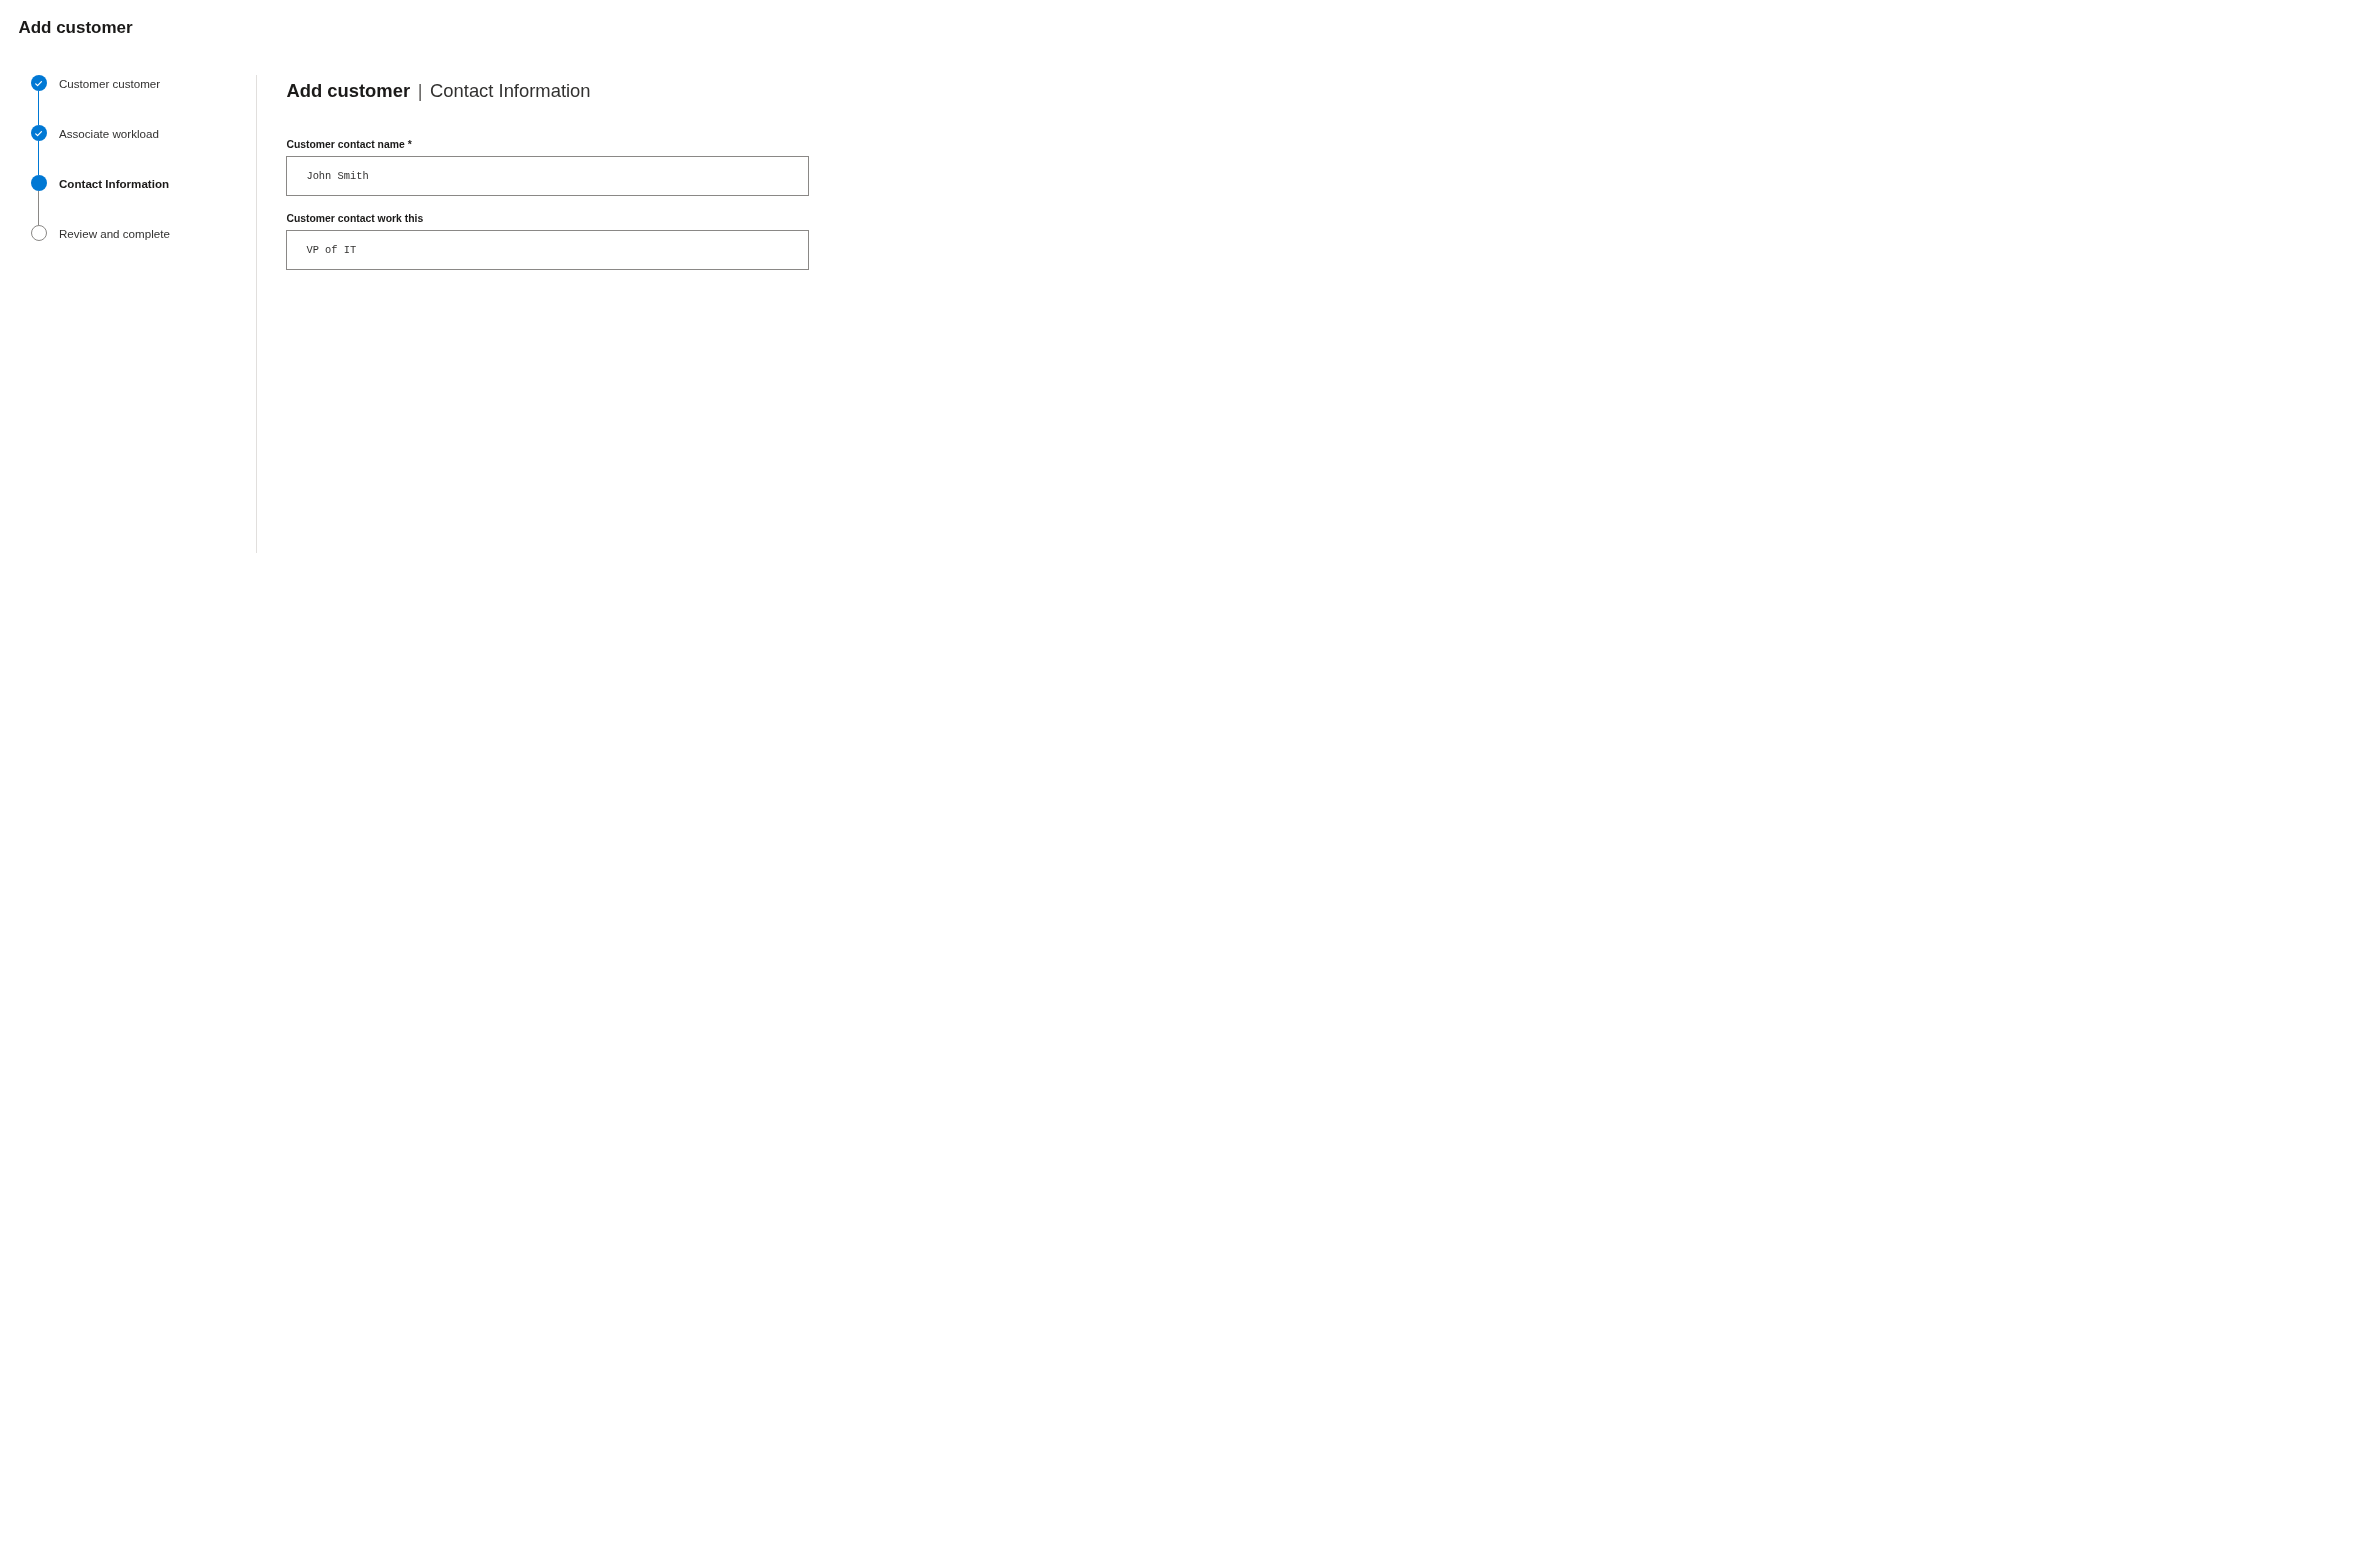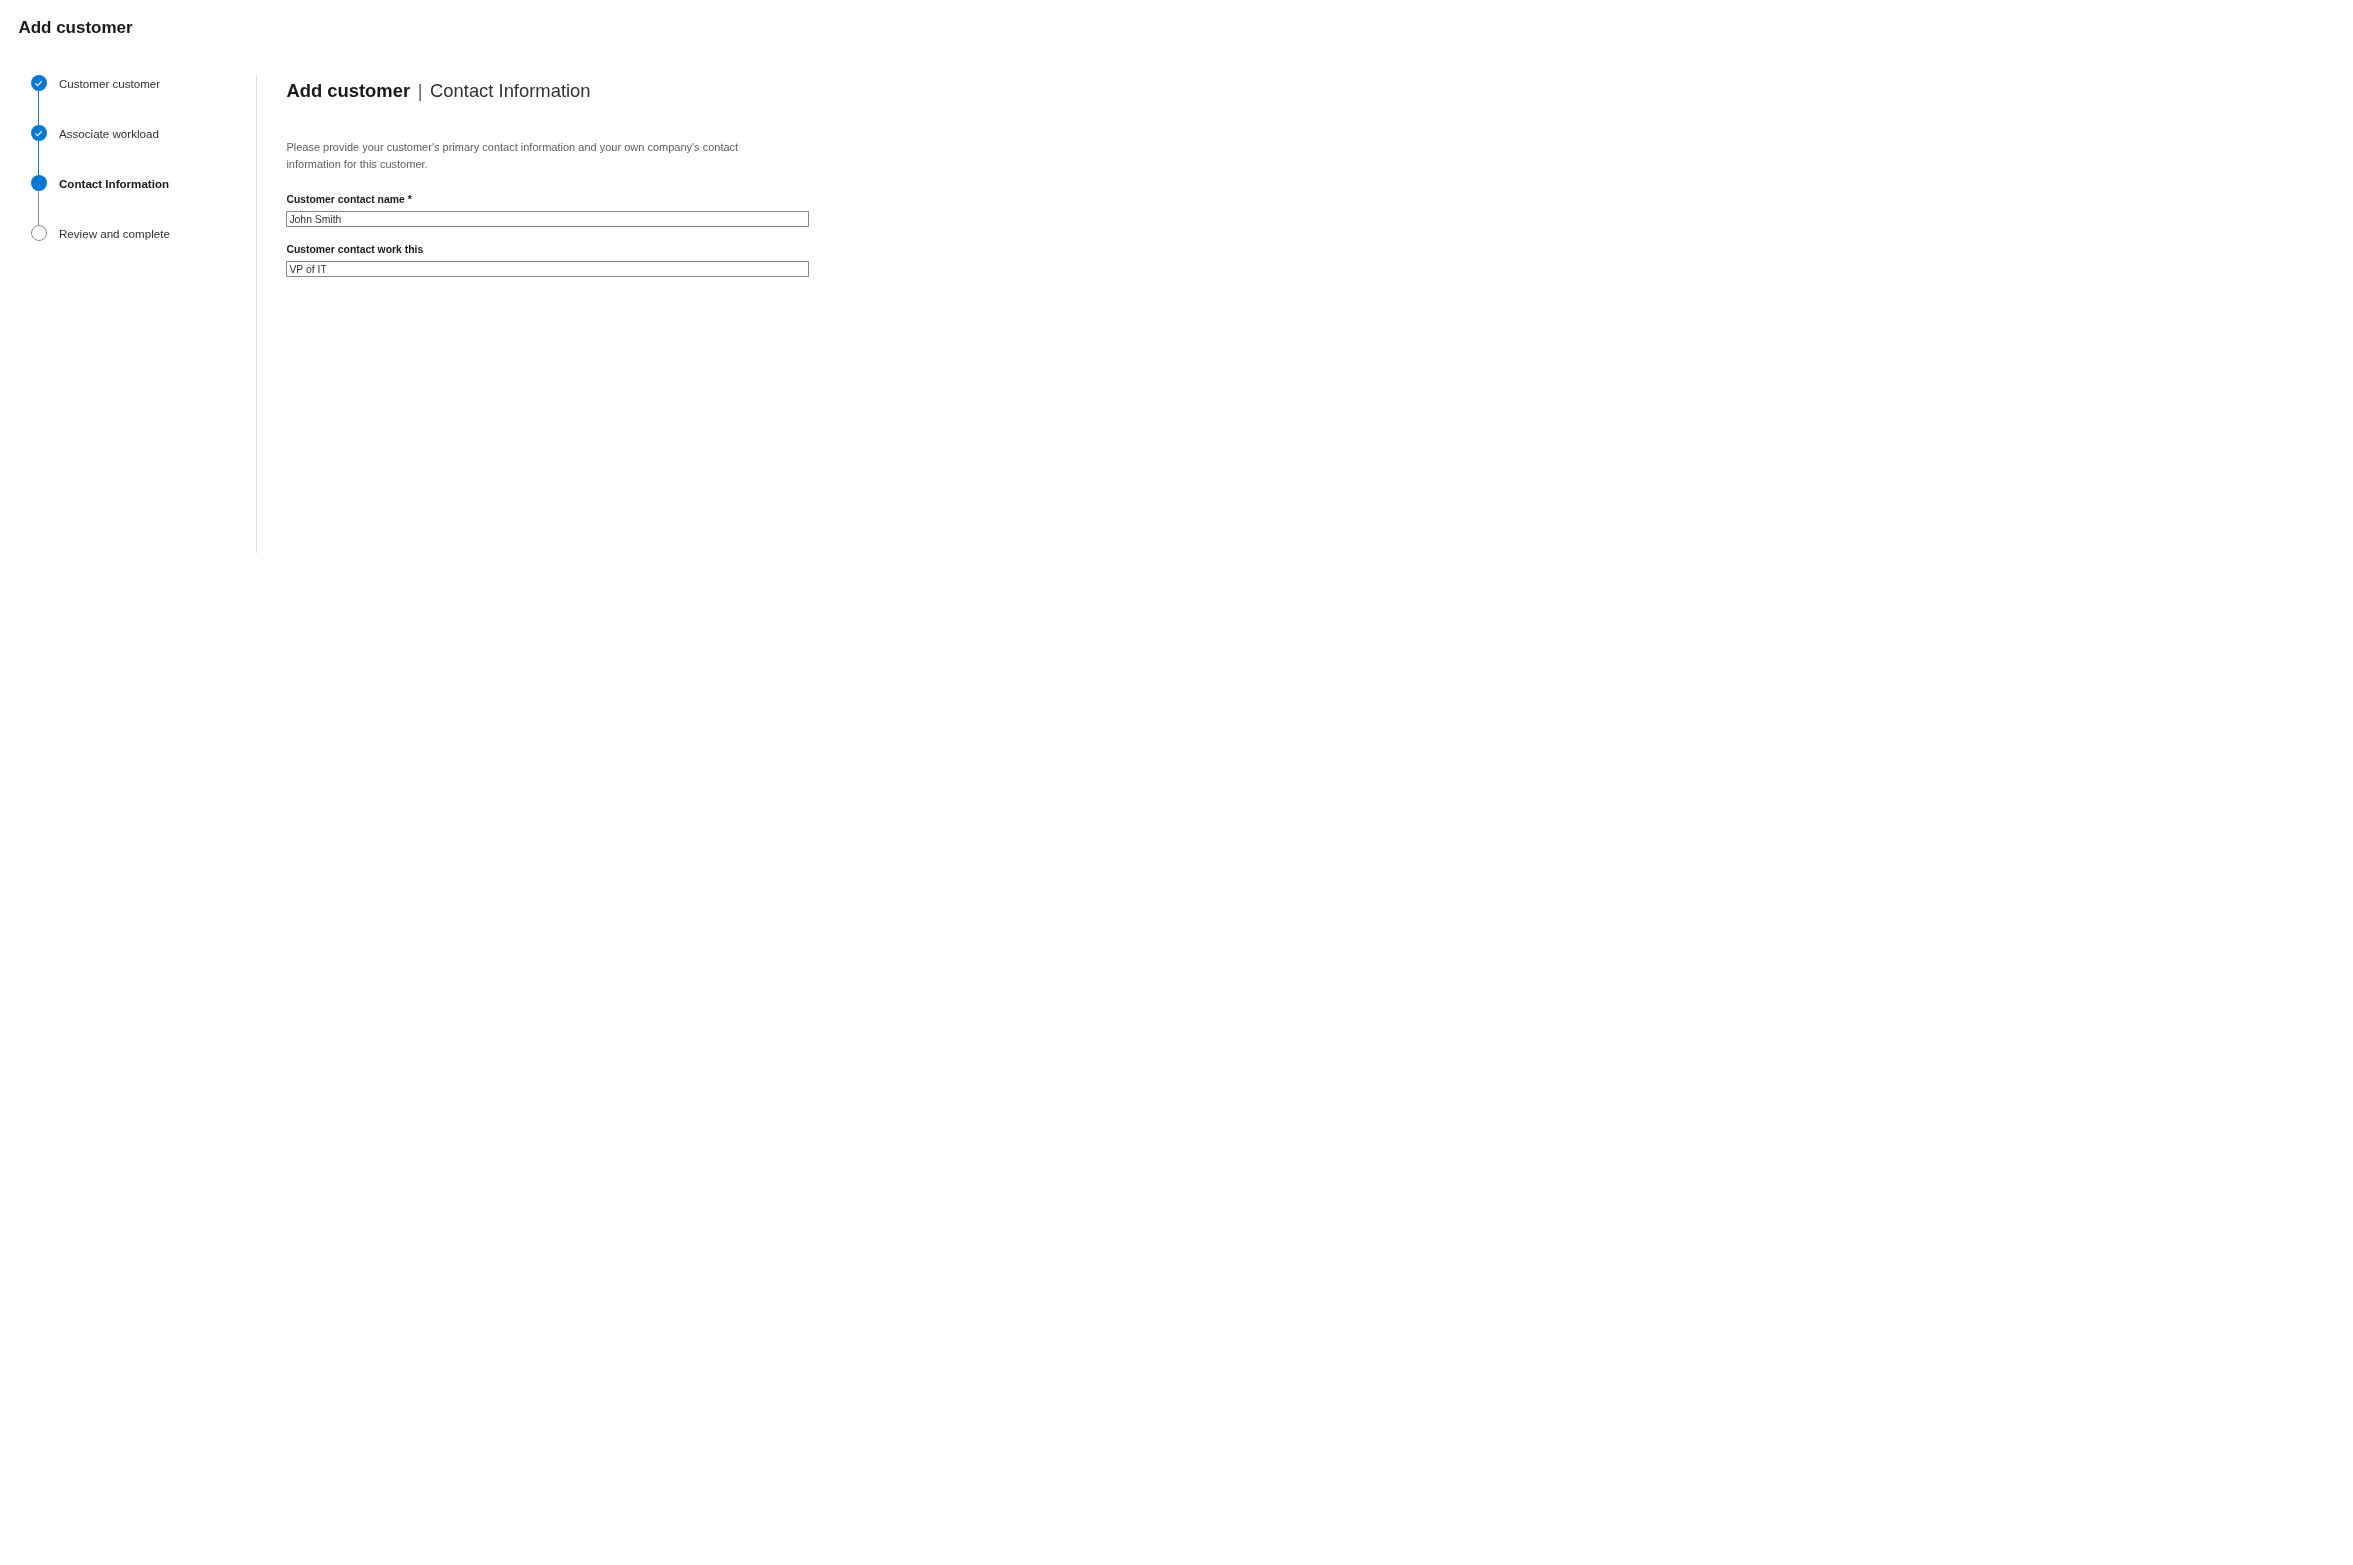--- a/index.html
+++ b/index.html
@@ -121,24 +121,24 @@
     }
     .form-label {
       display: block;
       font-size: 10.4px;
       font-weight: 700;
       color: #1b1a19;
       margin-bottom: 6.1px;
     }
     .form-input {
       width: 100%;
-      height: 16px;
-      padding: 0 2px;
+      height: 40px;
+      padding: 0 19px;
       font-size: 10.4px;
-      font-family: Liberation Sans, sans-serif;
+      font-family: Liberation Mono, monospace;
       border: 0.6px solid #8a8886;
       background: #fff;
       color: #323130;
       outline: none;
     }
   </style>
 </head>
 <body>
 
 <div class="page">
@@ -178,21 +178,20 @@
           <span class="step-label">Review and complete</span>
         </div>
       </div>
     </nav>
 
     <main class="main">
       <h2 class="main-title">
         <span class="bold">Add customer</span><span class="sep"> | </span><span>Contact Information</span>
       </h2>
 
-      <p class="description">Please provide your customer's primary contact information and your own company's contact information for this customer.</p>
 
       <div class="form-group">
         <label class="form-label">Customer contact name *</label>
         <input type="text" class="form-input" value="John Smith" style="">
       </div>
 
 
       <div class="form-group">
         <label class="form-label">Customer contact work this</label>
         <input type="text" class="form-input" value="VP of IT" style="">

